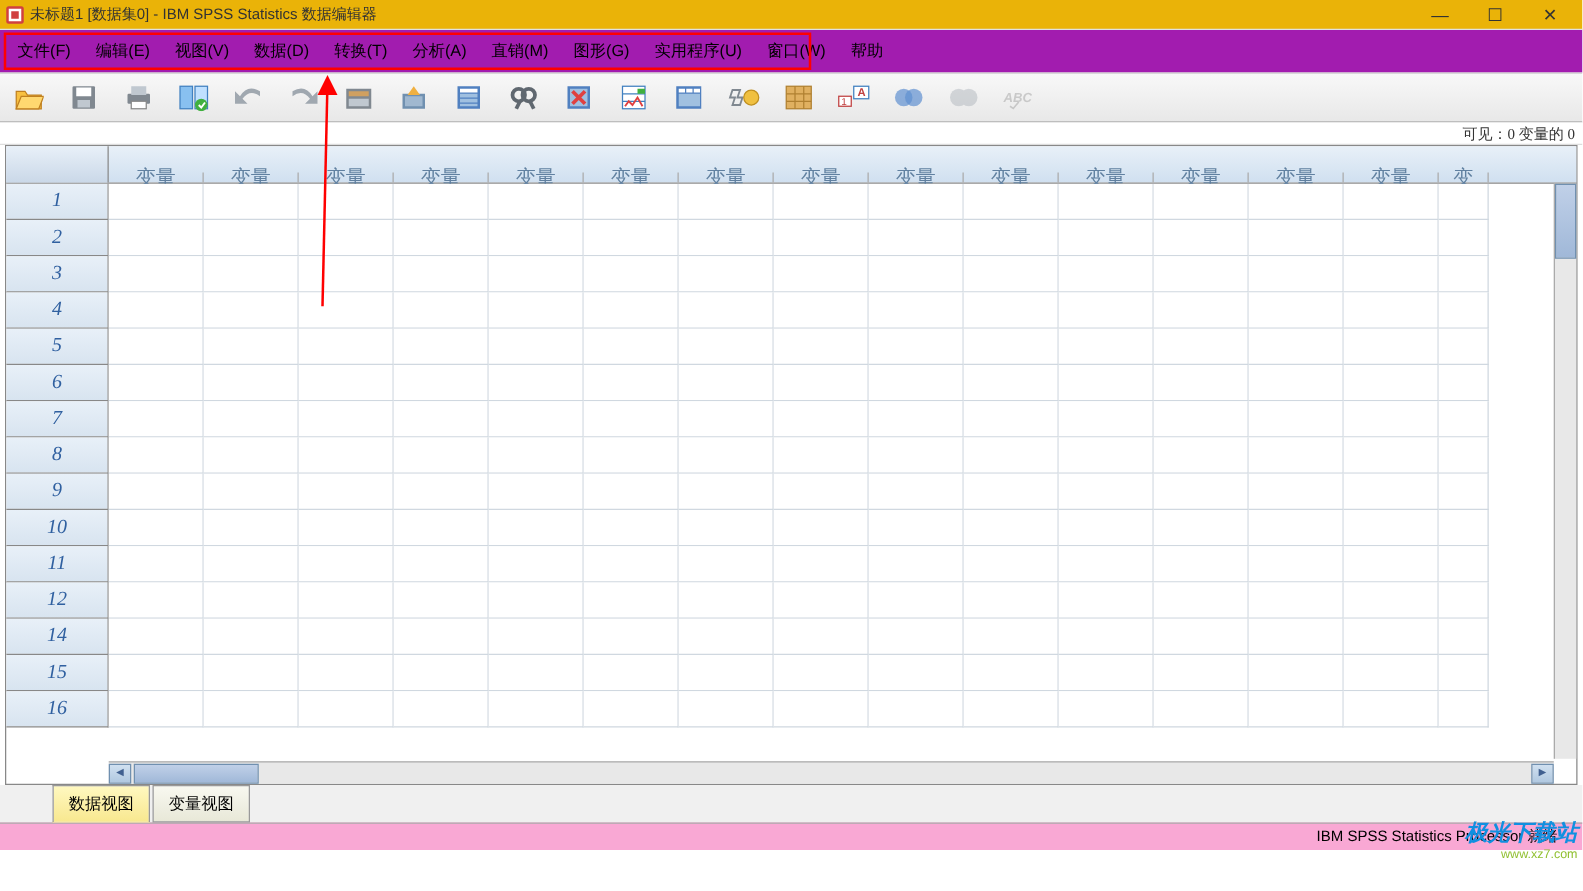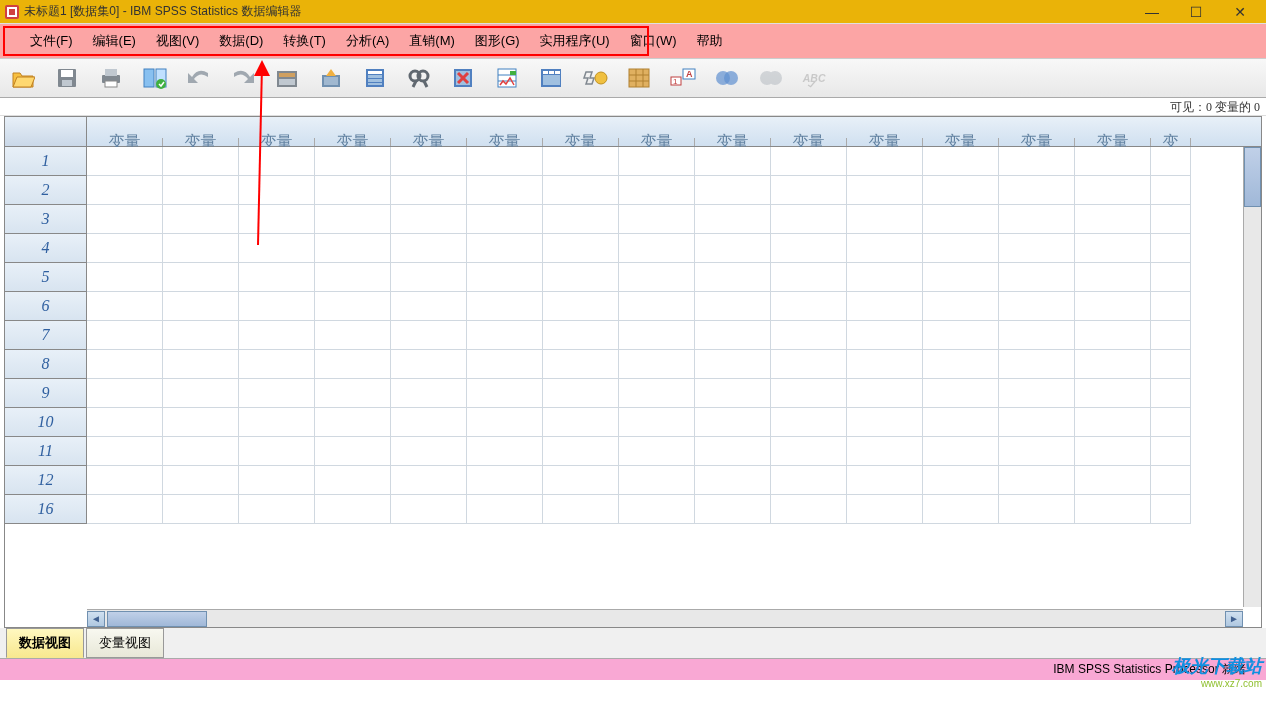--- a/index.html
+++ b/index.html
@@ -2,21 +2,21 @@
 <html><head>
 <meta charset="utf-8">
 <style>
 * { box-sizing: border-box; margin: 0; padding: 0; }
 body { font-family: "Microsoft YaHei", Arial, sans-serif; font-size: 12px; background: #fff; overflow: hidden; width: 1266px; height: 713px; position: relative; }
 .titlebar { height: 24px; display: flex; align-items: center; padding: 0 4px; background: #eab308; border-bottom: 1px solid #e0e0e0; }
 .titlebar .icon { width: 16px; height: 16px; margin-right: 4px; }
 .titlebar .title { flex: 1; color: #333; font-size: 12px; }
 .win-controls { display: flex; }
 .win-controls div { width: 44px; height: 22px; display: flex; align-items: center; justify-content: center; color: #333; font-size: 14px; }
-.menubar { height: 34px; display: flex; align-items: center; padding: 0 20px; background: #fca5a5; }
+.menubar { height: 34px; display: flex; align-items: center; padding: 0 4px; background: #a21caf; }
 .menubar .menu-item { padding: 4px 10px; cursor: default; font-size: 13px; color: #000; }
 .annot-box { position: absolute; left: 3px; top: 26px; width: 646px; height: 30px; border: 2px solid #ff0000; pointer-events: none; z-index: 100; }
 .annot-arrow { position: absolute; left: 250px; top: 60px; z-index: 99; pointer-events: none; }
 .toolbar { height: 40px; background: linear-gradient(#f8f8f8,#e8e8e8); border-top: 1px solid #ccc; border-bottom: 1px solid #aaa; display: flex; align-items: center; padding: 0 8px; gap: 14px; }
 .tool-btn { width: 30px; height: 30px; display: flex; align-items: center; justify-content: center; border: 1px solid transparent; }
 .visible-bar { height: 18px; background: #fff; text-align: right; padding: 0 6px; font-size: 12px; color: #333; line-height: 18px; border-bottom: 1px solid #ddd; font-family: Liberation Serif, serif; }
 .grid-wrap { position: relative; height: 512px; border: 1px solid #888; margin: 0 4px; }
 .grid-headers { display: flex; height: 30px; background: linear-gradient(#e8f0f8,#d0e0f0); border-bottom: 1px solid #888; }
 .corner { width: 82px; border-right: 1px solid #888; background: linear-gradient(#e8f0f8,#cad8e8); }
 .col-head { width: 76px; border-right: 1px solid #aaa; display: flex; align-items: center; justify-content: center; color: #6080a0; font-size: 16px; margin-top: 21px; }
@@ -24,21 +24,21 @@
 .grid-row { display: flex; height: 29px; }
 .row-head { width: 82px; border-right: 1px solid #888; border-bottom: 1px solid #888; background: linear-gradient(#e8f0f8,#d8e4f0); display: flex; align-items: center; justify-content: center; color: #3060a0; font-size: 16px; font-style: italic; font-family: Georgia, serif; }
 .cell { width: 76px; border-right: 1px solid #d0d8e0; border-bottom: 1px solid #d0d8e0; background: #fff; }
 .vscroll { position: absolute; right: 0; top: 30px; bottom: 20px; width: 18px; background: #e8e8e8; border-left: 1px solid #aaa; }
 .vscroll .thumb { width: 100%; height: 60px; background: linear-gradient(#c0d0e8,#a0b8d8); border: 1px solid #7090b0; }
 .hscroll { position: absolute; left: 82px; right: 18px; bottom: 0; height: 18px; background: #e8e8e8; border-top: 1px solid #aaa; display: flex; align-items: center; }
 .hscroll .btn { width: 18px; height: 16px; background: linear-gradient(#d0e0f0,#b0c8e0); border: 1px solid #7090b0; display:flex; align-items:center; justify-content:center; font-size:10px; color:#406090;}
 .hscroll .thumb { width: 100px; height: 16px; background: linear-gradient(#c0d0e8,#a0b8d8); border: 1px solid #7090b0; margin-left: 2px; }
 .tabs { height: 30px; display: flex; align-items: flex-end; padding: 4px 6px 0 6px; background: #f0f0f0; gap: 2px; }
 .tab { padding: 5px 12px; border: 1px solid #999; background: linear-gradient(#f8f8f0,#e8e8d8); font-size: 13px; }
-.tab.active { background: linear-gradient(#fff8c0,#f8e890); border-bottom: 1px solid #f8e890; font-weight: bold; }
+.tab.active { background: linear-gradient(#fff8c0,#f8e890); border-bottom: 1px solid #f8e890; font-weight: normal; margin-left: 36px; }
 .statusbar { height: 22px; border-top: 1px solid #aaa; display: flex; align-items: center; padding: 0 20px; font-size: 12px; background: #f9a8d4; text-align: center; }
 .statusbar .spacer { flex: 1; }
 .watermark { position: absolute; right: 4px; bottom: 24px; z-index: 200; pointer-events: none; }
 .watermark .t1 { color: #1090e0; font-style: italic; font-size: 18px; font-weight: bold; }
 .watermark .t2 { color: #90c030; font-size: 10px; text-align: right; }
 </style>
 </head>
 <body>
 
 <div class="titlebar">
@@ -449,20 +449,56 @@
         <div class="cell"></div>
         <div class="cell"></div>
         <div class="cell"></div>
         <div class="cell"></div>
         <div class="cell"></div>
         <div class="cell"></div>
         <div class="cell"></div>
         <div class="cell" style="width: 40px;"></div>
       </div>
       <div class="grid-row">
+        <div class="row-head">14</div>
+        <div class="cell"></div>
+        <div class="cell"></div>
+        <div class="cell"></div>
+        <div class="cell"></div>
+        <div class="cell"></div>
+        <div class="cell"></div>
+        <div class="cell"></div>
+        <div class="cell"></div>
+        <div class="cell"></div>
+        <div class="cell"></div>
+        <div class="cell"></div>
+        <div class="cell"></div>
+        <div class="cell"></div>
+        <div class="cell"></div>
+        <div class="cell" style="width: 40px;"></div>
+      </div>
+      <div class="grid-row">
+        <div class="row-head">15</div>
+        <div class="cell"></div>
+        <div class="cell"></div>
+        <div class="cell"></div>
+        <div class="cell"></div>
+        <div class="cell"></div>
+        <div class="cell"></div>
+        <div class="cell"></div>
+        <div class="cell"></div>
+        <div class="cell"></div>
+        <div class="cell"></div>
+        <div class="cell"></div>
+        <div class="cell"></div>
+        <div class="cell"></div>
+        <div class="cell"></div>
+        <div class="cell" style="width: 40px;"></div>
+      </div>
+      <div class="grid-row">
         <div class="row-head">16</div>
         <div class="cell"></div>
         <div class="cell"></div>
         <div class="cell"></div>
         <div class="cell"></div>
         <div class="cell"></div>
         <div class="cell"></div>
         <div class="cell"></div>
         <div class="cell"></div>
         <div class="cell"></div>

